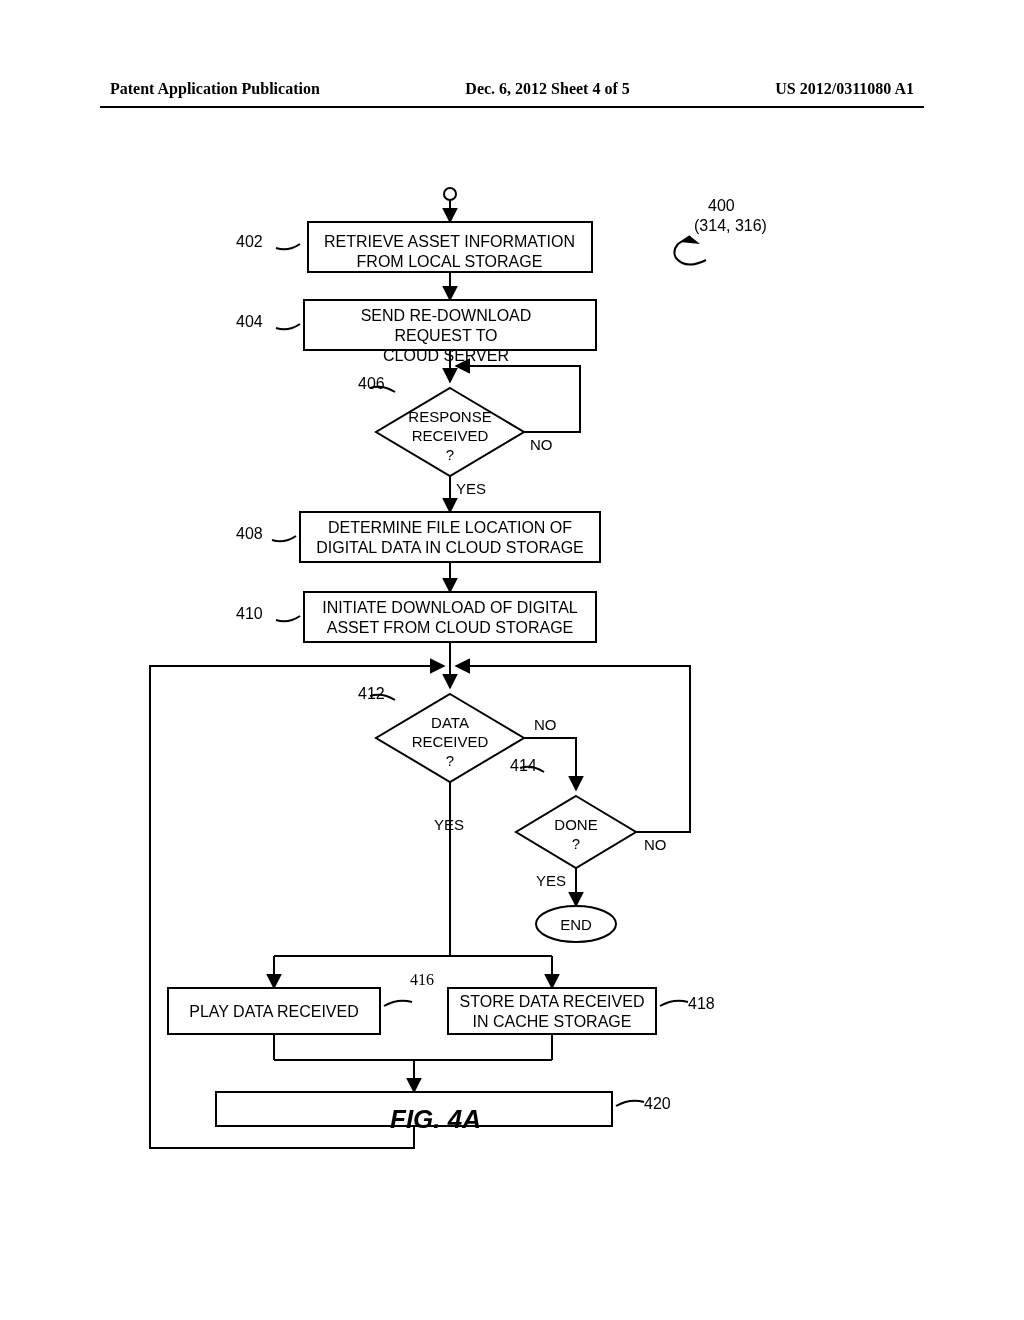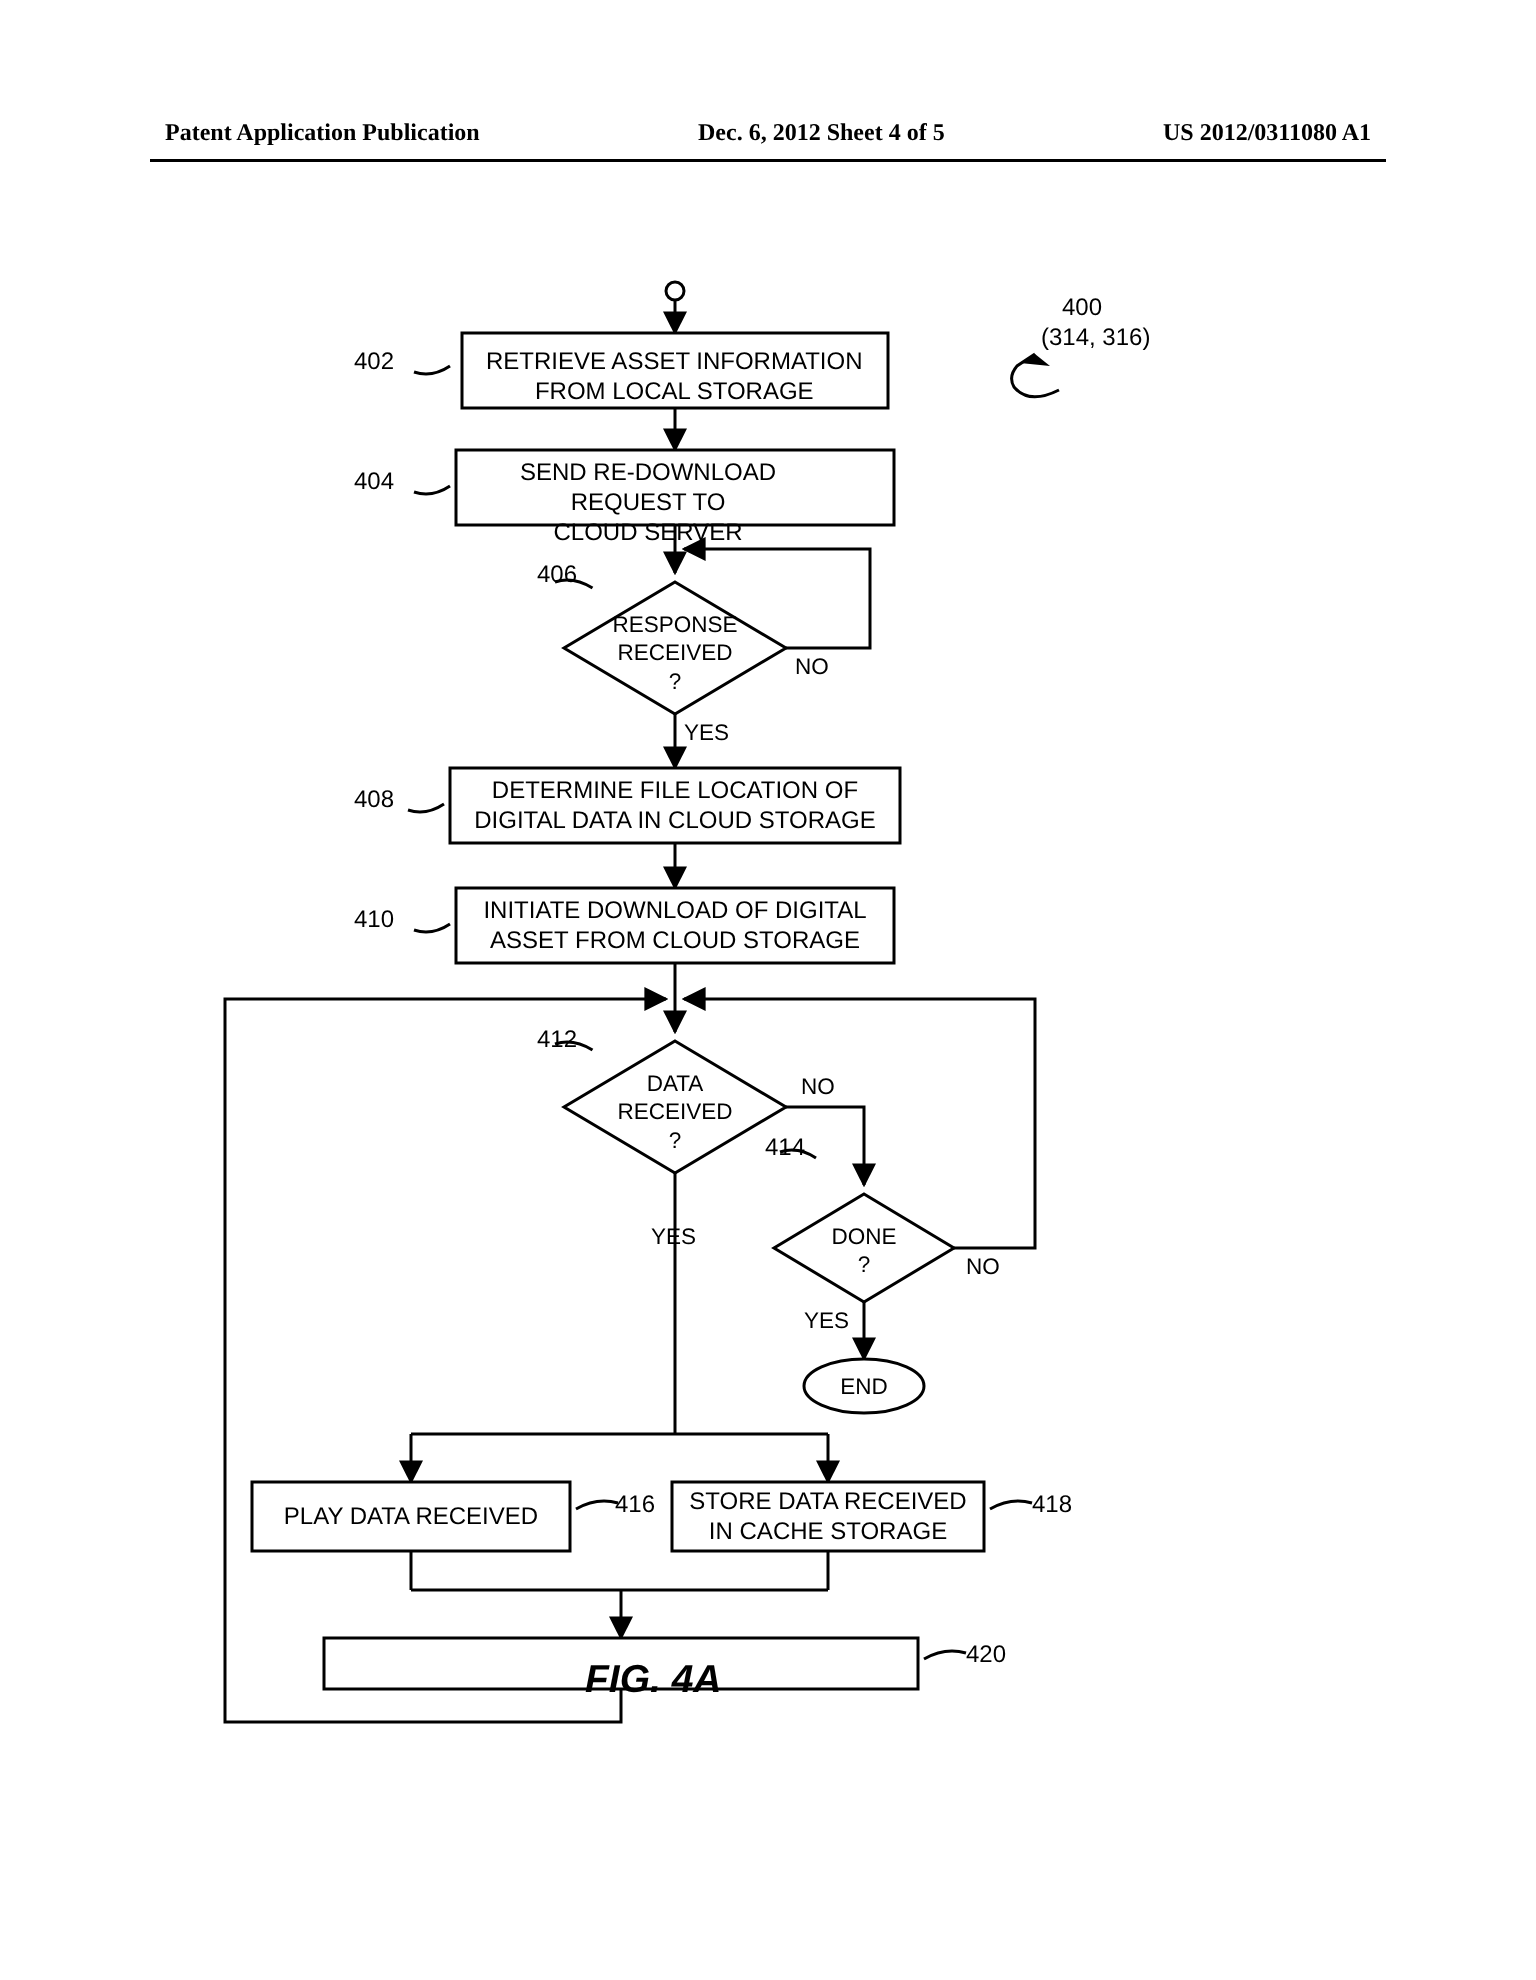--- a/index.html
+++ b/index.html
@@ -149,27 +149,27 @@
   <div class="lbl" style="left:708px; top:196px; text-align:left;">400</div>
   <div class="lbl" style="left:694px; top:216px; text-align:left;">(314, 316)</div>
 
   <div class="lbl" style="left:236px; top:232px;">402</div>
   <div class="lbl" style="left:236px; top:312px;">404</div>
   <div class="lbl" style="left:358px; top:374px;">406</div>
   <div class="lbl" style="left:236px; top:524px;">408</div>
   <div class="lbl" style="left:236px; top:604px;">410</div>
   <div class="lbl" style="left:358px; top:684px;">412</div>
   <div class="lbl" style="left:510px; top:756px;">414</div>
-  <div class="lbl" style="left:410px; top:994px;">416</div>
+  <div class="lbl" style="left:410px; top:970px;font-family:Liberation Serif, serif;">416</div>
   <div class="lbl" style="left:688px; top:994px;">418</div>
   <div class="lbl" style="left:644px; top:1094px;">420</div>
 
   <div class="lbl" style="left:308px; top:232px; width:283px; white-space:pre-line;">RETRIEVE ASSET INFORMATION
 FROM LOCAL STORAGE</div>
-  <div class="lbl" style="left:306px; top:306px; width:252px; white-space:pre-line;">SEND RE-DOWNLOAD REQUEST TO
+  <div class="lbl" style="left:320px; top:306px; width:252px; white-space:pre-line;">SEND RE-DOWNLOAD REQUEST TO
 CLOUD SERVER</div>
   <div class="lbl" style="left:300px; top:518px; width:300px; white-space:pre-line;">DETERMINE FILE LOCATION OF
 DIGITAL DATA IN CLOUD STORAGE</div>
   <div class="lbl" style="left:304px; top:598px; width:292px; white-space:pre-line;">INITIATE DOWNLOAD OF DIGITAL
 ASSET FROM CLOUD STORAGE</div>
   <div class="lbl" style="left:168px; top:1002px; width:212px;">PLAY DATA RECEIVED</div>
   <div class="lbl" style="left:448px; top:992px;  width:208px; white-space:pre-line;">STORE DATA RECEIVED
 IN CACHE STORAGE</div>
 
   <div class="lbl lblsmall" style="left:388px; top:408px; width:124px; white-space:pre-line;text-align:center;">RESPONSE

